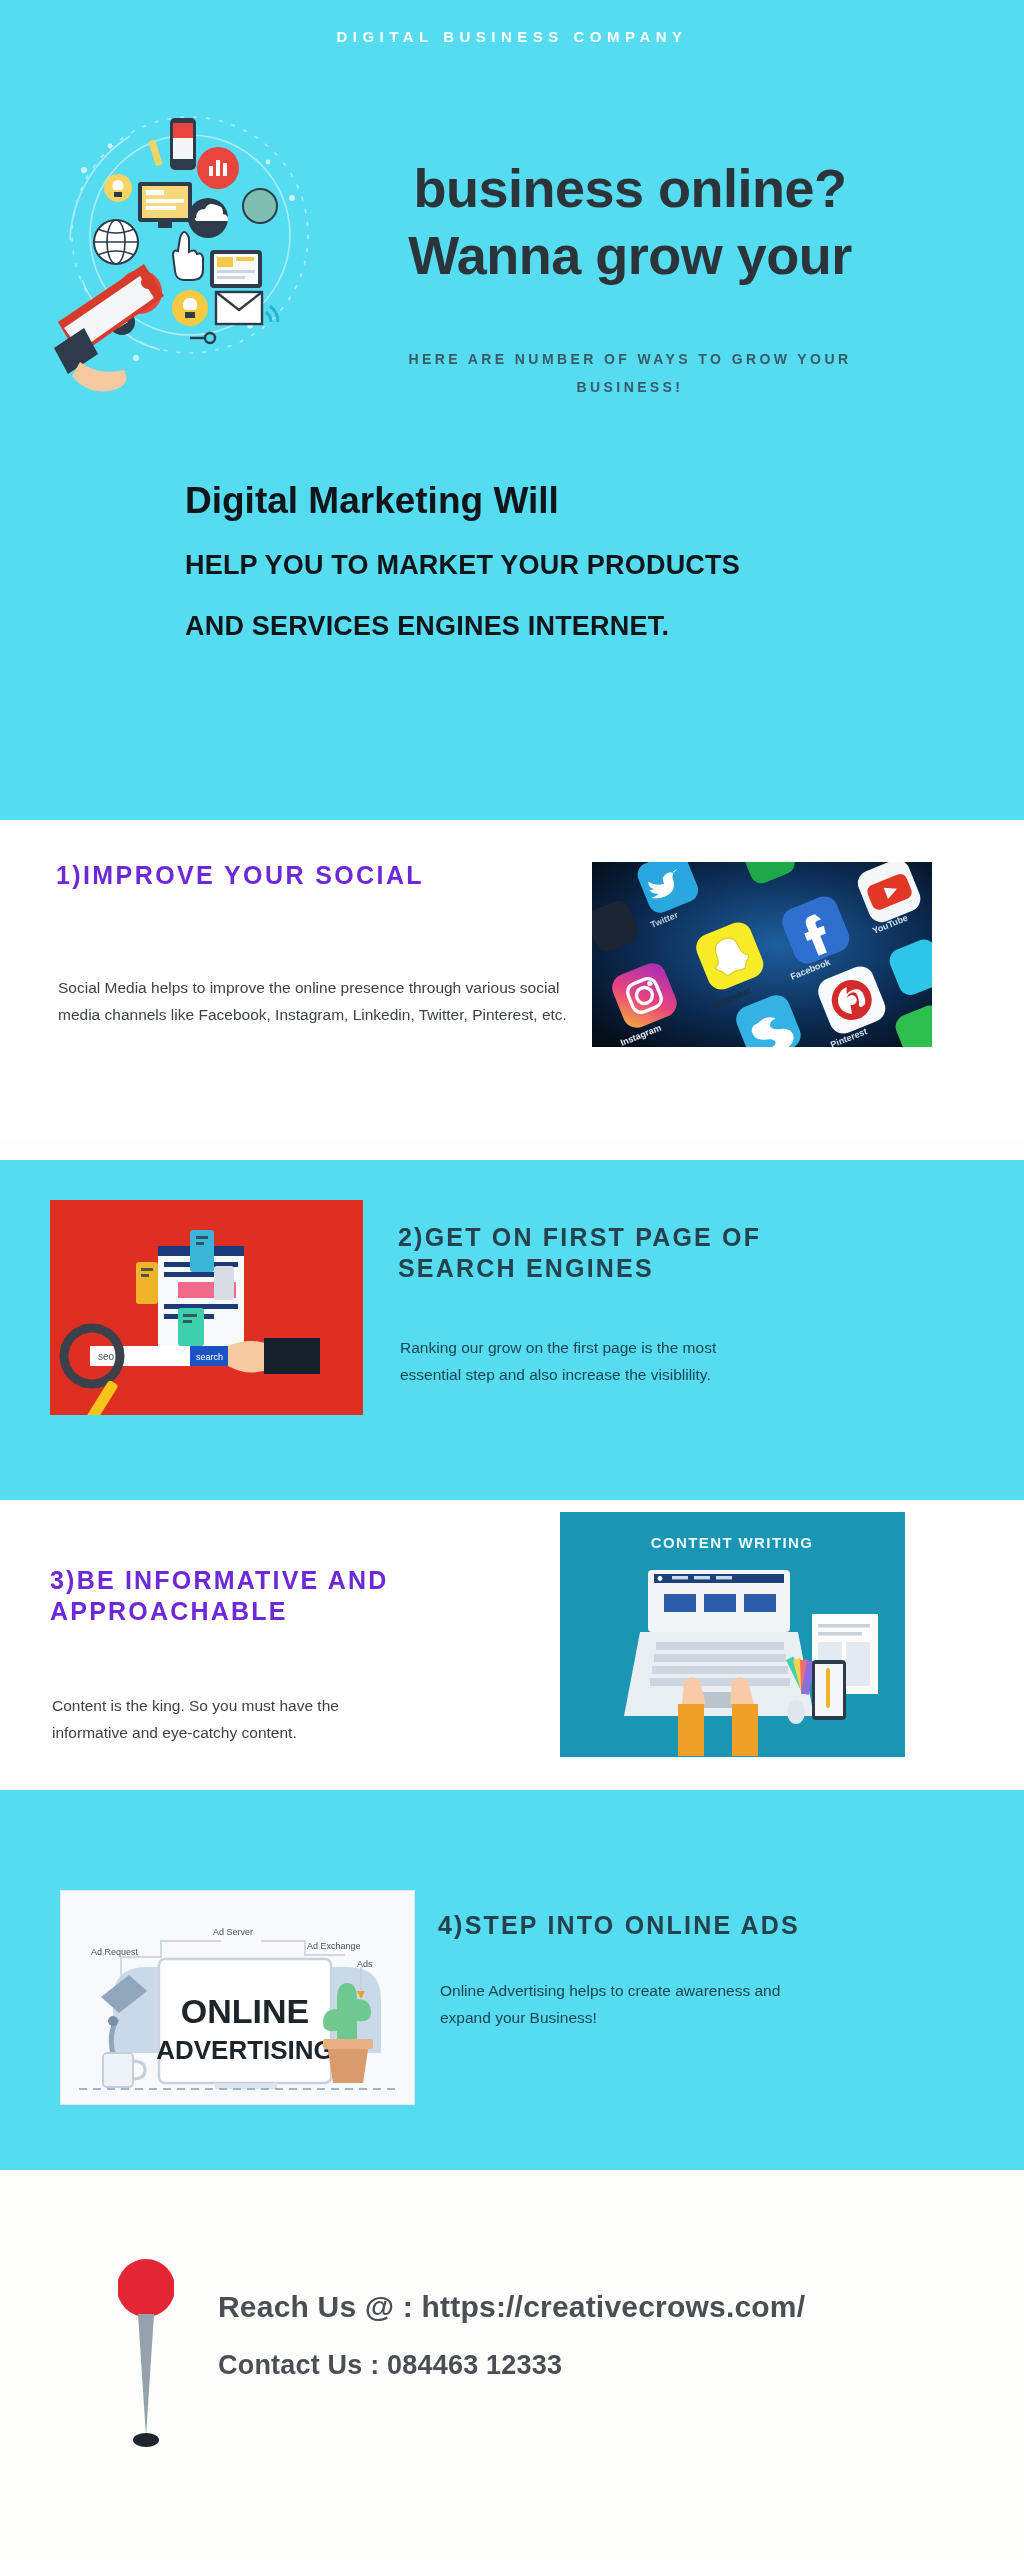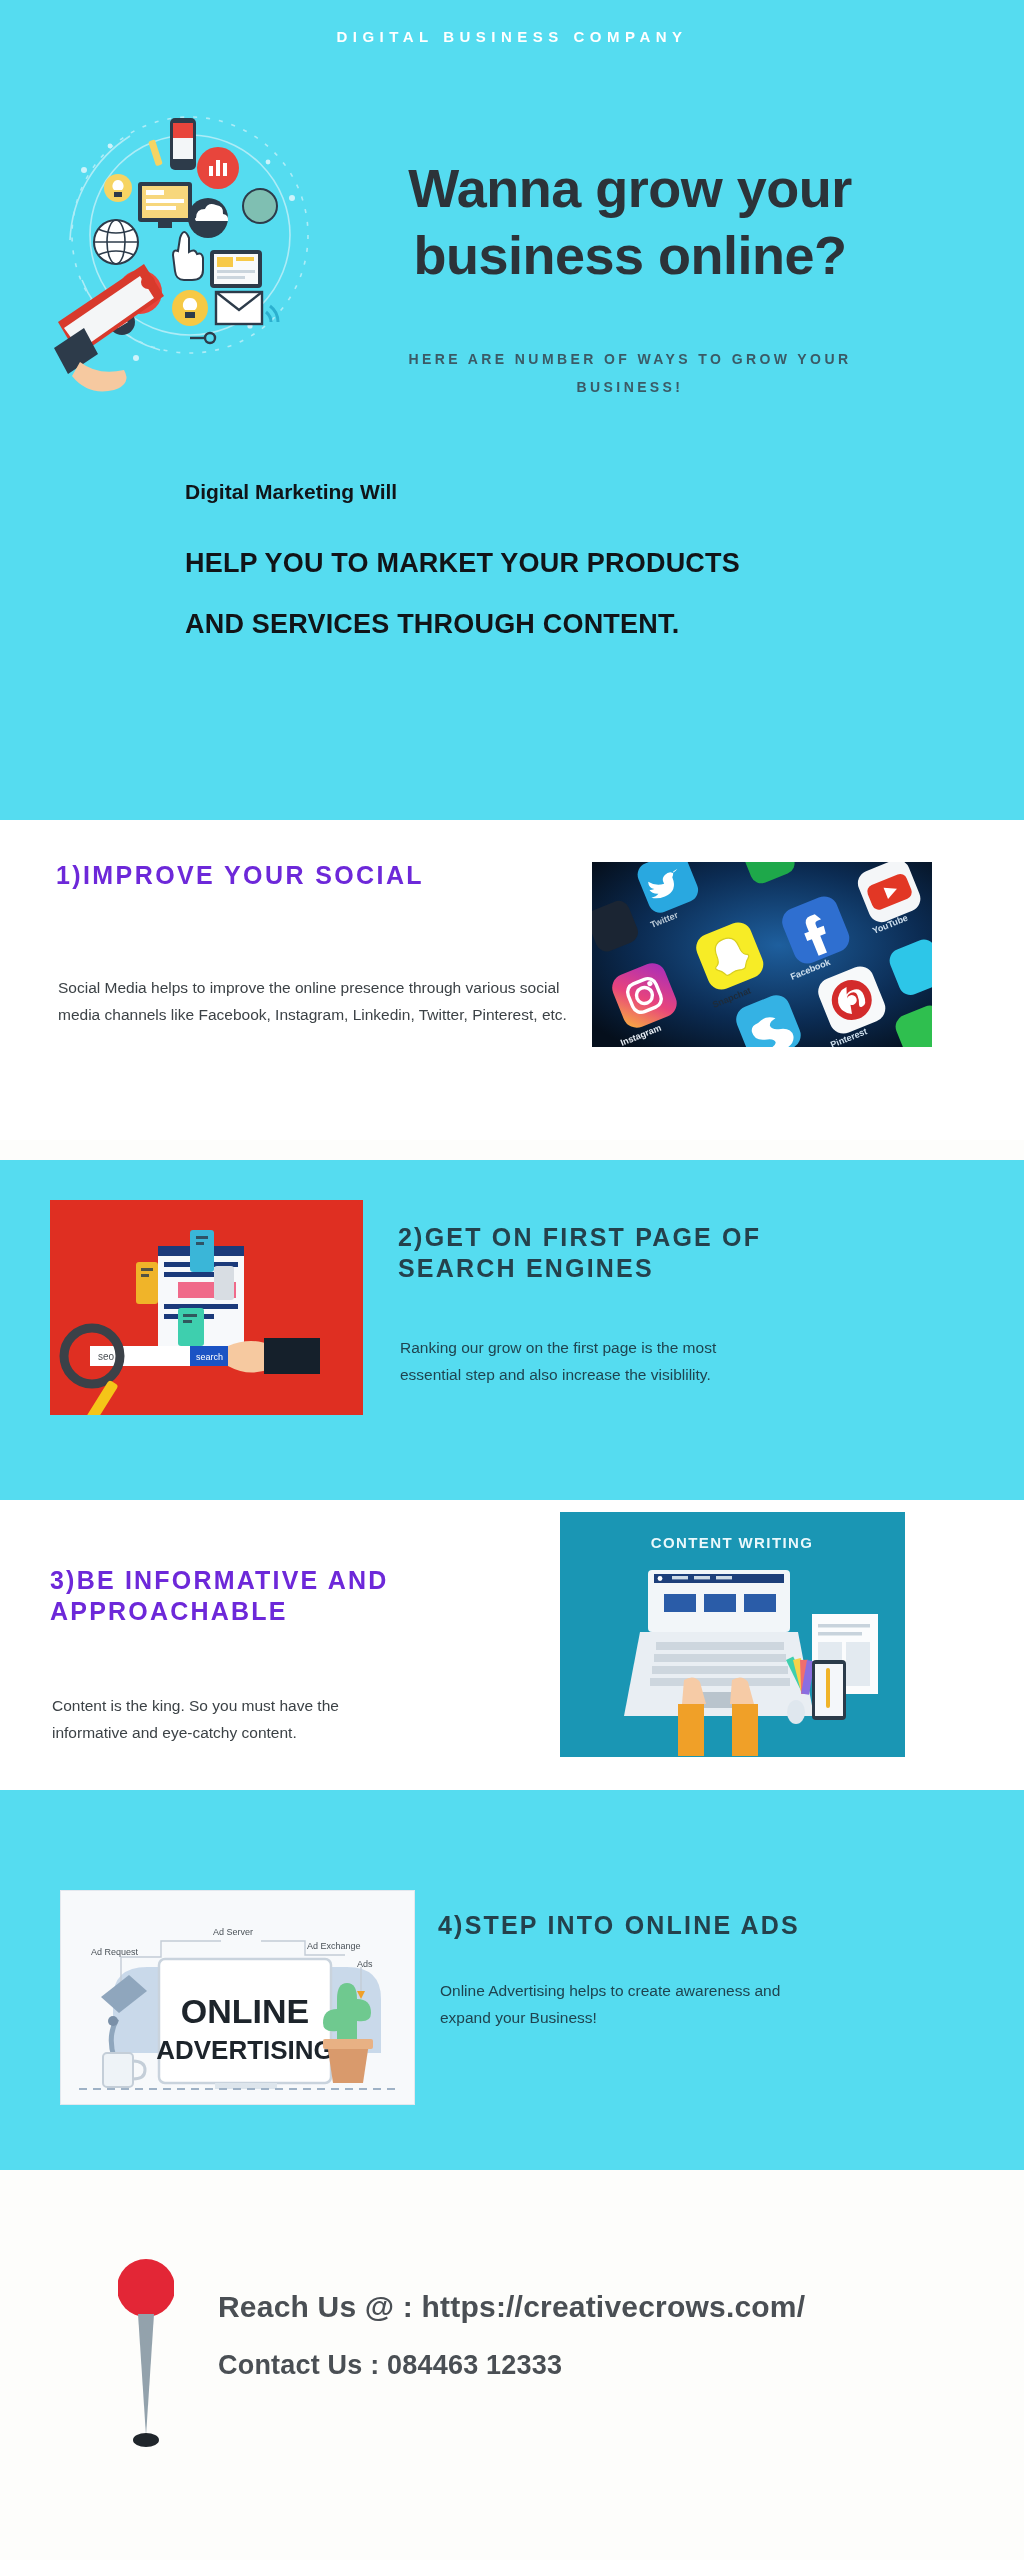--- a/index.html
+++ b/index.html
@@ -37,21 +37,21 @@
     position: absolute; left: 330px; top: 345px; width: 600px;
     text-align: center; color: #3b5a66;
     font-size: 14px; font-weight: bold; letter-spacing: 3.4px; line-height: 2;
   }
   .hero-statement {
     position: absolute; left: 185px; top: 480px; width: 780px;
     color: #111418;
     font-family: "Liberation Sans Narrow", "Liberation Sans", sans-serif;
     font-weight: bold;
   }
-  .hero-statement .s1 { display:block; font-size: 21px; letter-spacing: 0px; margin-bottom: 44px; }
+  .hero-statement .s1 { display:block; font-size: 37px; letter-spacing: 0px; margin-bottom: 28px; }
   .hero-statement .s2, .hero-statement .s3 {
     display: block; font-size: 27px; letter-spacing: 0.2px; margin-bottom: 30px;
   }
 
   
   .hero-art { position: absolute; left: 40px; top: 110px; width: 290px; height: 290px; }
   .hero-art svg { display: block; }
 
   
   .band { position: absolute; left: 0; width: 1024px; }
@@ -223,33 +223,33 @@
         </g>
 
         <g stroke="#2d3b4a" stroke-width="2.4" fill="none">
           <circle cx="170" cy="228" r="5"></circle>
             <line x1="164" y1="228" x2="150" y2="228"></line>
         </g>
       </svg>
     </div>
 
     <div class="hero-title">
+      <span class="ln">business online?</span>
       <span class="ln">Wanna grow your</span>
-      <span class="ln">business online?</span>
     </div>
 
     <div class="hero-sub">
       <span>HERE ARE NUMBER OF WAYS TO GROW YOUR</span><br>
       <span>BUSINESS!</span>
     </div>
 
     <div class="hero-statement">
       <span class="s1">Digital Marketing Will</span>
       <span class="s2">HELP YOU TO MARKET YOUR PRODUCTS</span>
-      <span class="s3">AND SERVICES THROUGH CONTENT.</span>
+      <span class="s3">AND SERVICES ENGINES INTERNET.</span>
     </div>
   </div>
 
   <div class="band white sec1"></div>
   <div class="sec-title s1-title">
     <span class="ln">1)IMPROVE YOUR SOCIAL</span>
   </div>
   <div class="sec-body s1-body">Social Media helps to improve the online presence through various social media channels like Facebook, Instagram, Linkedin, Twitter, Pinterest, etc.</div>
 
   <div class="s1-img">

